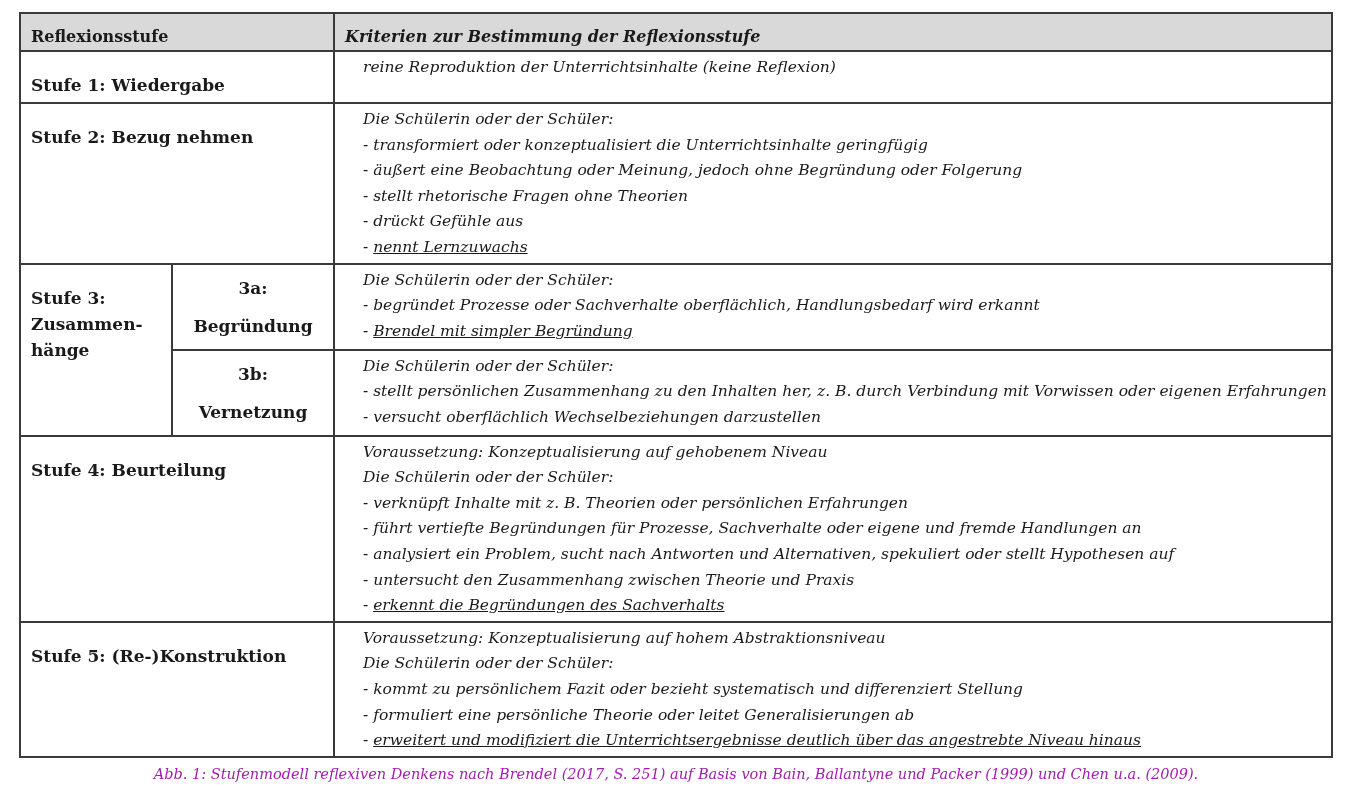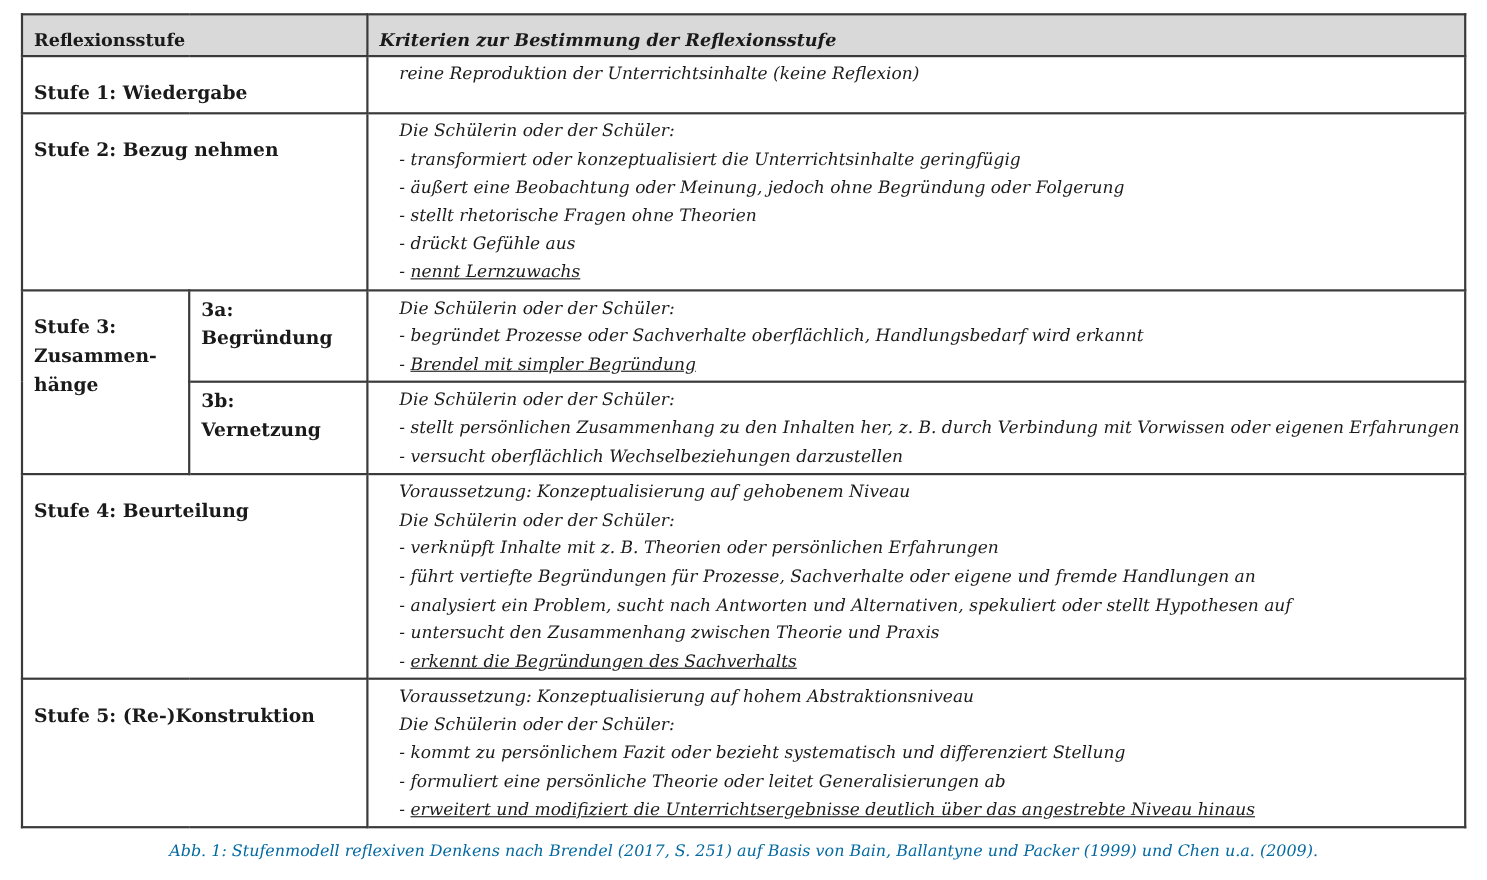--- a/index.html
+++ b/index.html
@@ -46,21 +46,22 @@
     }
     td.level {
       font-weight: bold;
       font-size: 17px;
       line-height: 26px;
       padding-top: 20px;
     }
     td.sub {
       font-weight: bold;
       font-size: 17px;
-      line-height: 26px;
+      line-height: 38px;
+      text-align: center;
     }
     td.crit {
       font-style: italic;
       font-size: 15.5px;
       line-height: 25.6px;
       padding-top: 3px;
       padding-bottom: 2px;
       padding-left: 28px;
     }
     .crit .line {
@@ -72,21 +73,21 @@
       text-align: center;
     }
     .caption {
       position: absolute;
       top: 766px;
       left: 0;
       width: 1352px;
       text-align: center;
       font-style: italic;
       font-size: 14.5px;
-      color: #0369a1;
+      color: #a21caf;
     }
   </style>
 </head>
 <body>
 
 <div class="table-wrap">
   <table>
     <colgroup>
       <col style="width:152px">
       <col style="width:162px">

